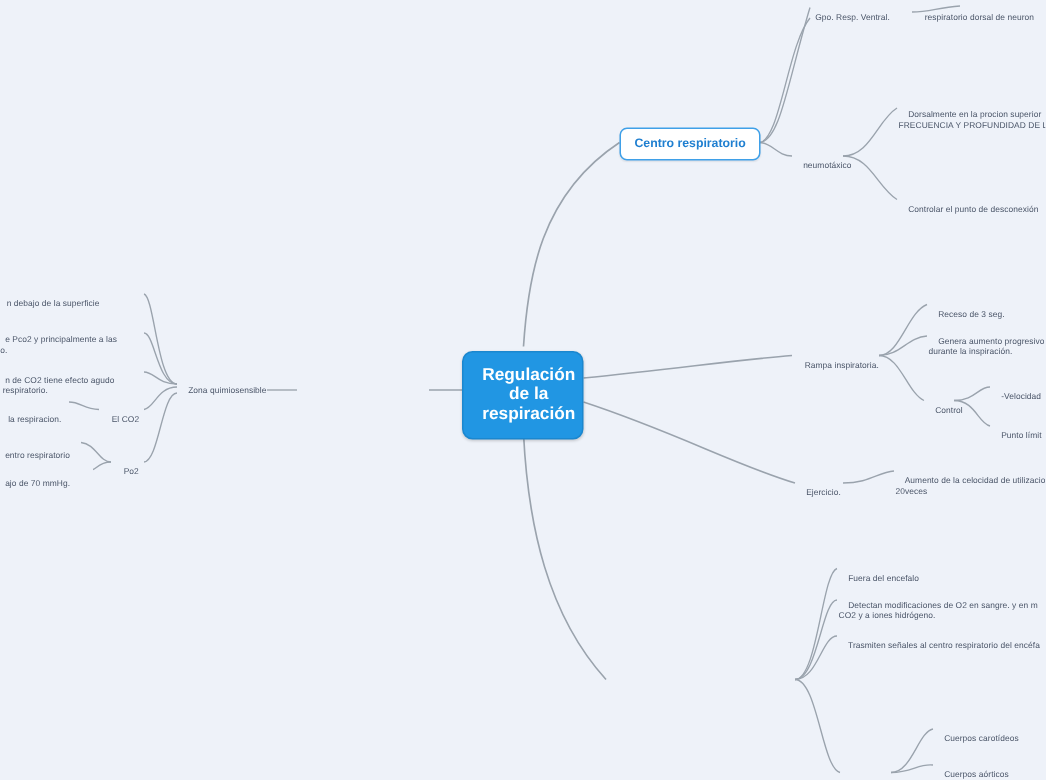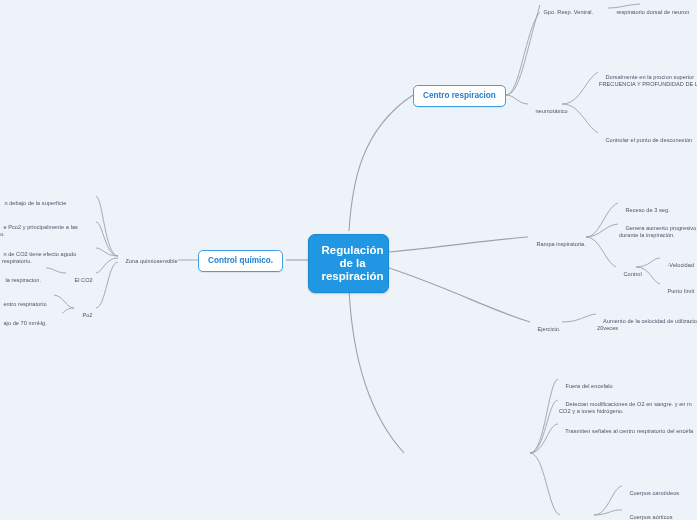--- a/index.html
+++ b/index.html
@@ -125,26 +125,23 @@
     </g>
   </svg>
 
   <div class="node root-node" style="left:308px; top:234px; width:81px;">
     <span style="white-space:pre-line;">Regulación
 de la
 respiración</span>
   </div>
 
   <div class="node branch-node" style="left:413px; top:85px;">
-    <span>Centro respiracion</span>
-  </div>
-
-  <div class="node branch-node" style="left:198px; top:250px;">
-    <span>Control químico.</span>
-  </div>
+    <span>Centro respiratorio</span>
+  </div>
+
 
 
   <div class="node leaf" style="left:530px; top:233px;">
     <span>Rampa inspiratoria.</span>
   </div>
 
   <div class="node leaf" style="left:619px; top:199px;">
     <span>Receso de 3 seg.</span>
   </div>
 

